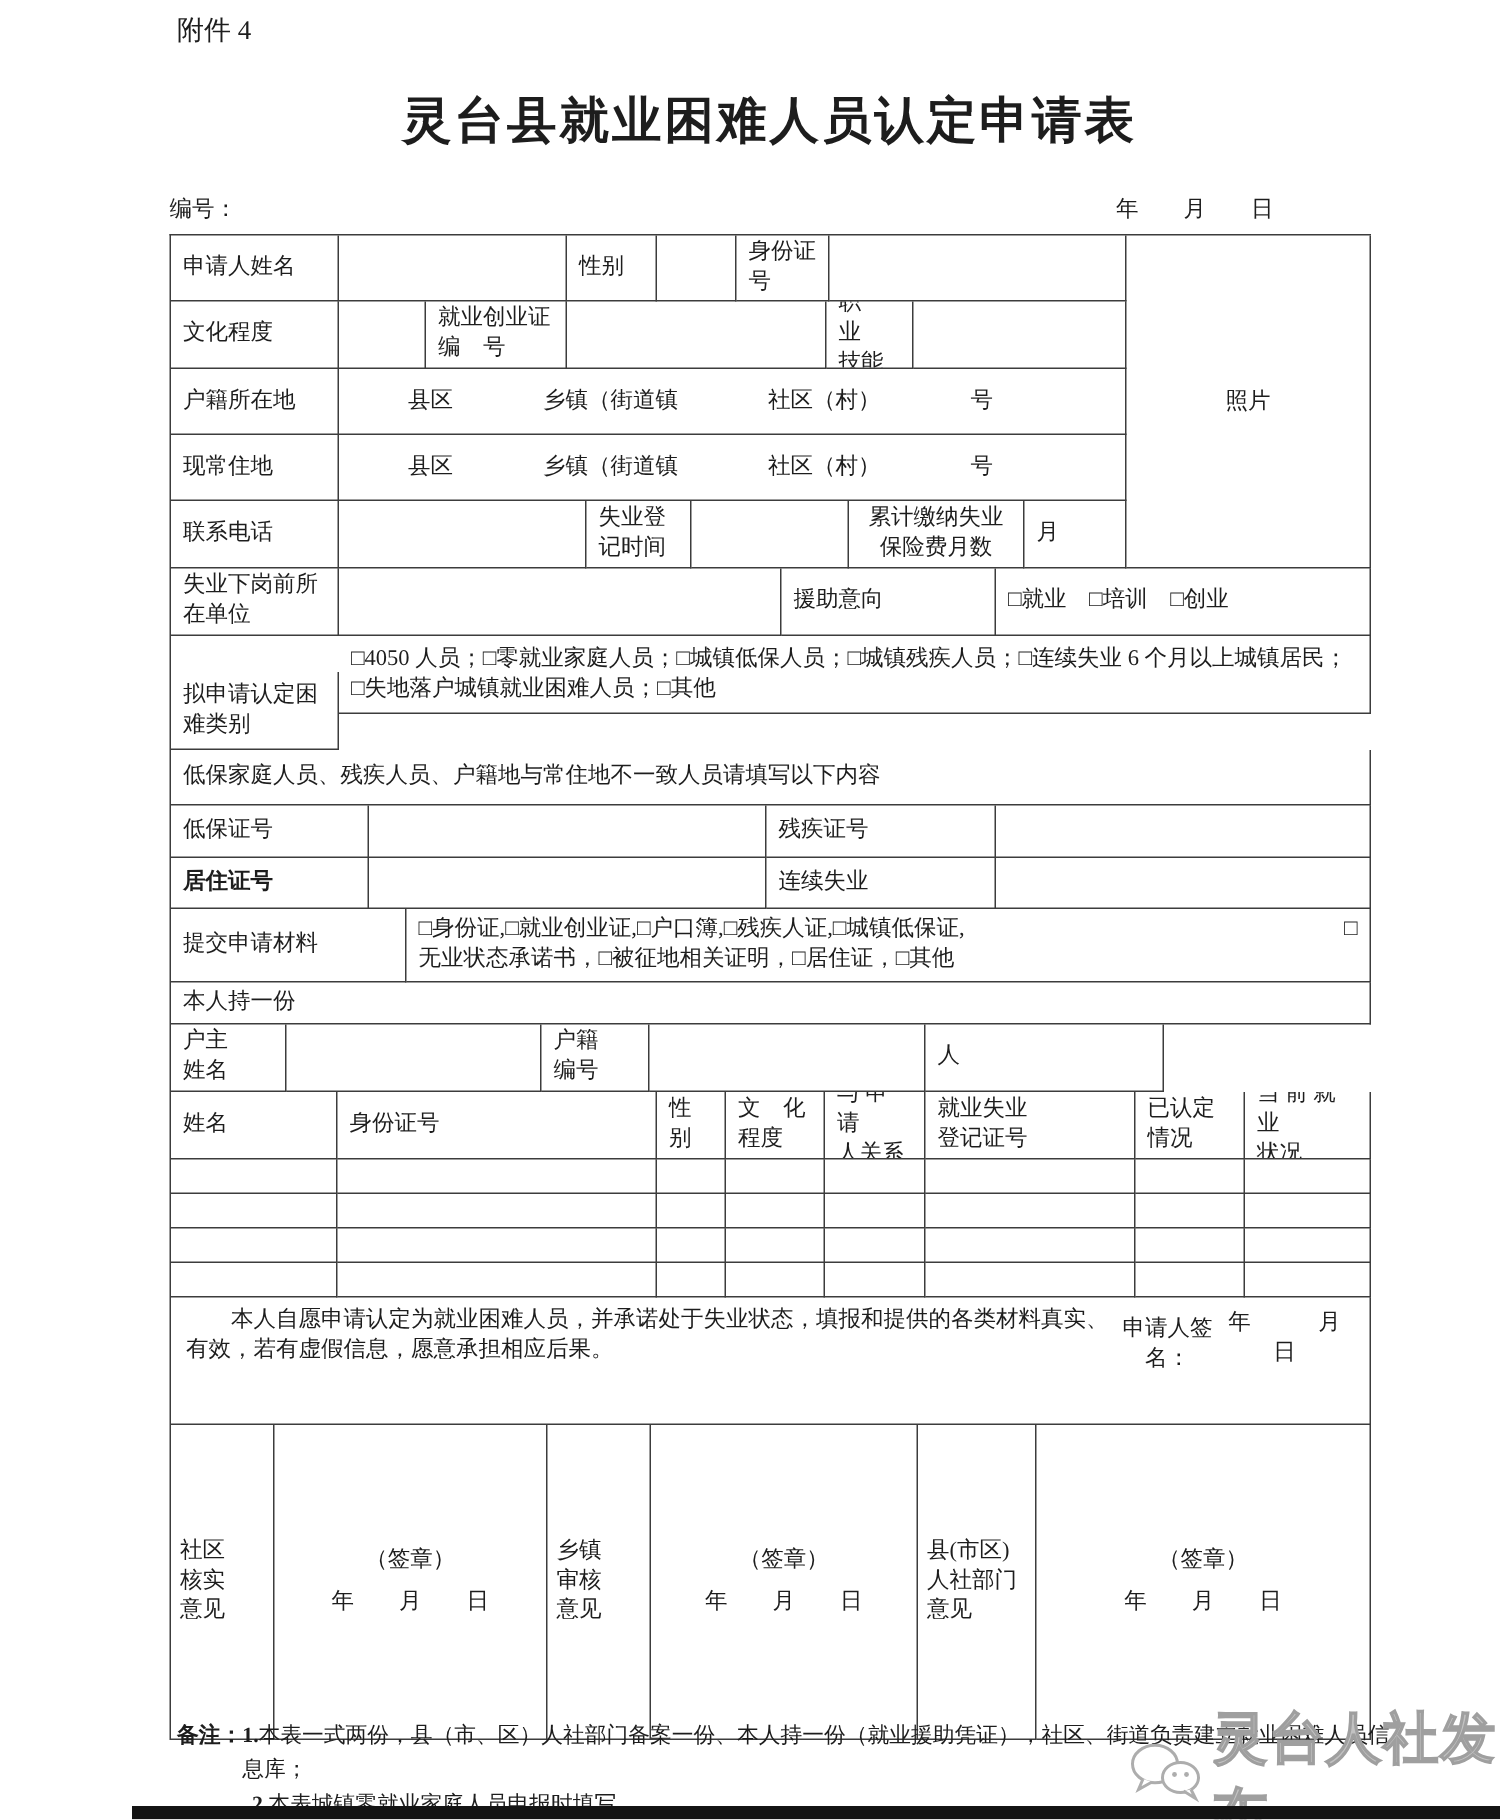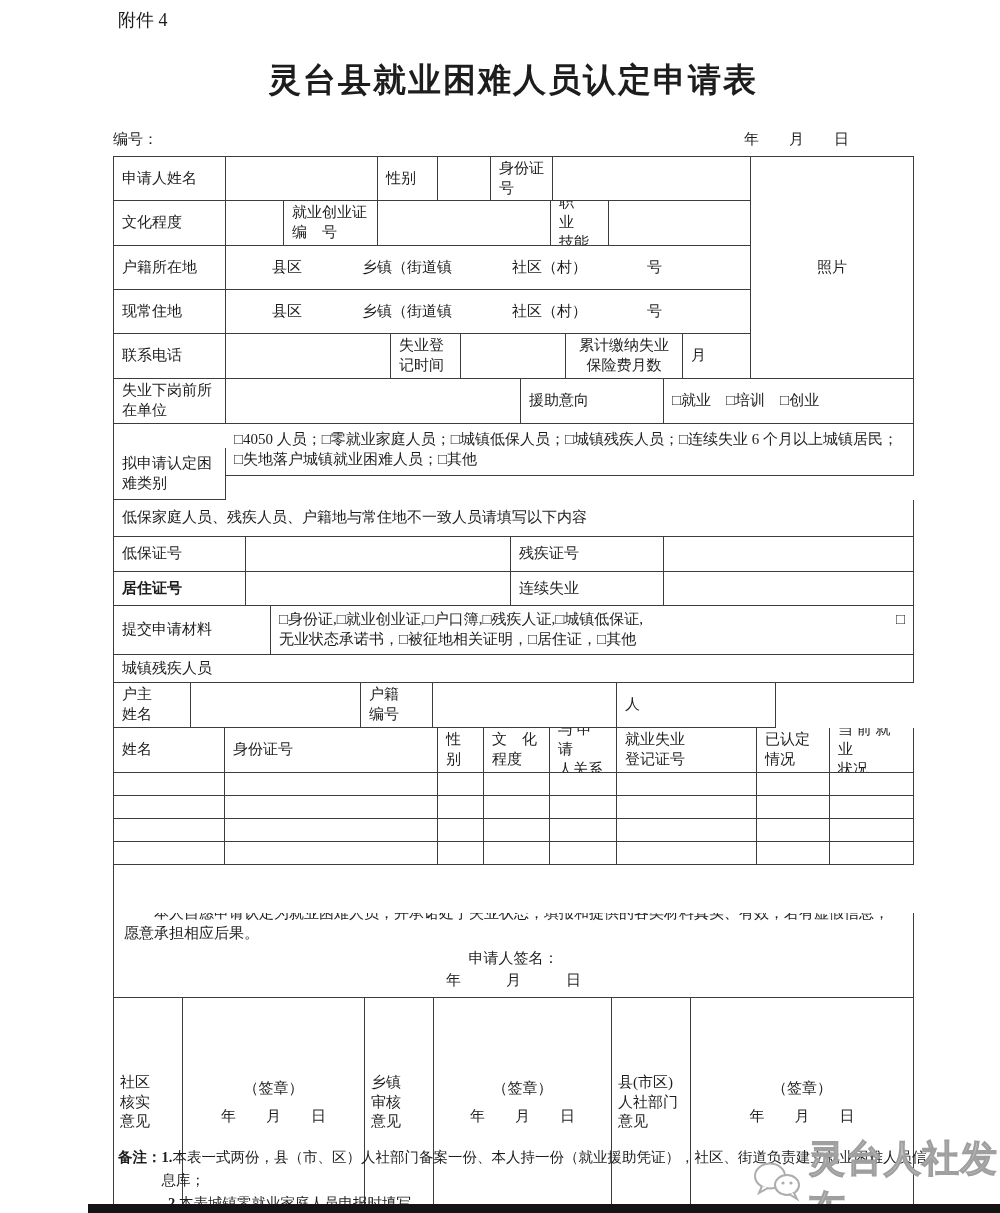--- a/index.html
+++ b/index.html
@@ -13,21 +13,21 @@
   .row{display:flex;}
   .c{border-right:1px solid #3c3c3c;border-bottom:1px solid #3c3c3c;box-sizing:border-box;
      padding:2px 8px;display:flex;align-items:center;font-size:15px;line-height:1.32;overflow:hidden;}
   .pre{white-space:pre-line;}
   .ctr{justify-content:center;text-align:center;padding:2px 2px;}
   .photo-cell{position:absolute;left:637px;top:0;width:163px;height:222px;border-right:1px solid #3c3c3c;
      border-bottom:1px solid #3c3c3c;box-sizing:border-box;display:flex;align-items:center;justify-content:center;font-size:15px;}
   .addr{padding-left:46px;white-space:pre;}
   .materials{flex-direction:column;align-items:stretch;justify-content:center;}
   .materials .l1{display:flex;justify-content:space-between;}
-  .decl{flex-direction:column;align-items:stretch;justify-content:flex-end;padding:6px 10px;margin-top:48px;}
+  .decl{flex-direction:row;align-items:stretch;justify-content:center;padding:6px 10px;}
   .decl .para{text-align:left;text-indent:0;}
   .decl .sign{text-align:center;margin-top:6px;}
   .decl .dt{text-align:center;margin-top:2px;}
   .signcell{flex-direction:column;justify-content:center;text-align:center;}
   .signcell .dt{margin-top:8px;}
   .notes{position:absolute;left:118px;top:1146px;width:810px;font-size:14.5px;line-height:1.6;}
   .notes .n1{display:flex;}
   .notes .lbl{font-weight:bold;white-space:nowrap;}
   .notes .num{font-weight:bold;}
   .notes .n2{padding-left:50px;}
@@ -132,21 +132,21 @@
       <div class="c materials" style="width:643px;height:49px;">
         <span class="l1">
           <span>□身份证,□就业创业证,□户口簿,□残疾人证,□城镇低保证,</span>
           <span>□</span>
         </span>
         <span>无业状态承诺书，□被征地相关证明，□居住证，□其他</span>
       </div>
     </div>
 
     <div class="row">
-      <div class="c" style="width:800px;height:28px;">城镇残疾人员</div>
+      <div class="c" style="width:800px;height:28px;">本人持一份</div>
     </div>
 
     <div class="row">
       <div class="c pre" style="width:77px;height:45px;">户主
 姓名</div>
       <div class="c" style="width:170px;height:45px;"></div>
       <div class="c pre" style="width:72px;height:45px;">户籍
 编号</div>
       <div class="c" style="width:184px;height:45px;"></div>
       <div class="c" style="width:159px;height:45px;">人</div>

